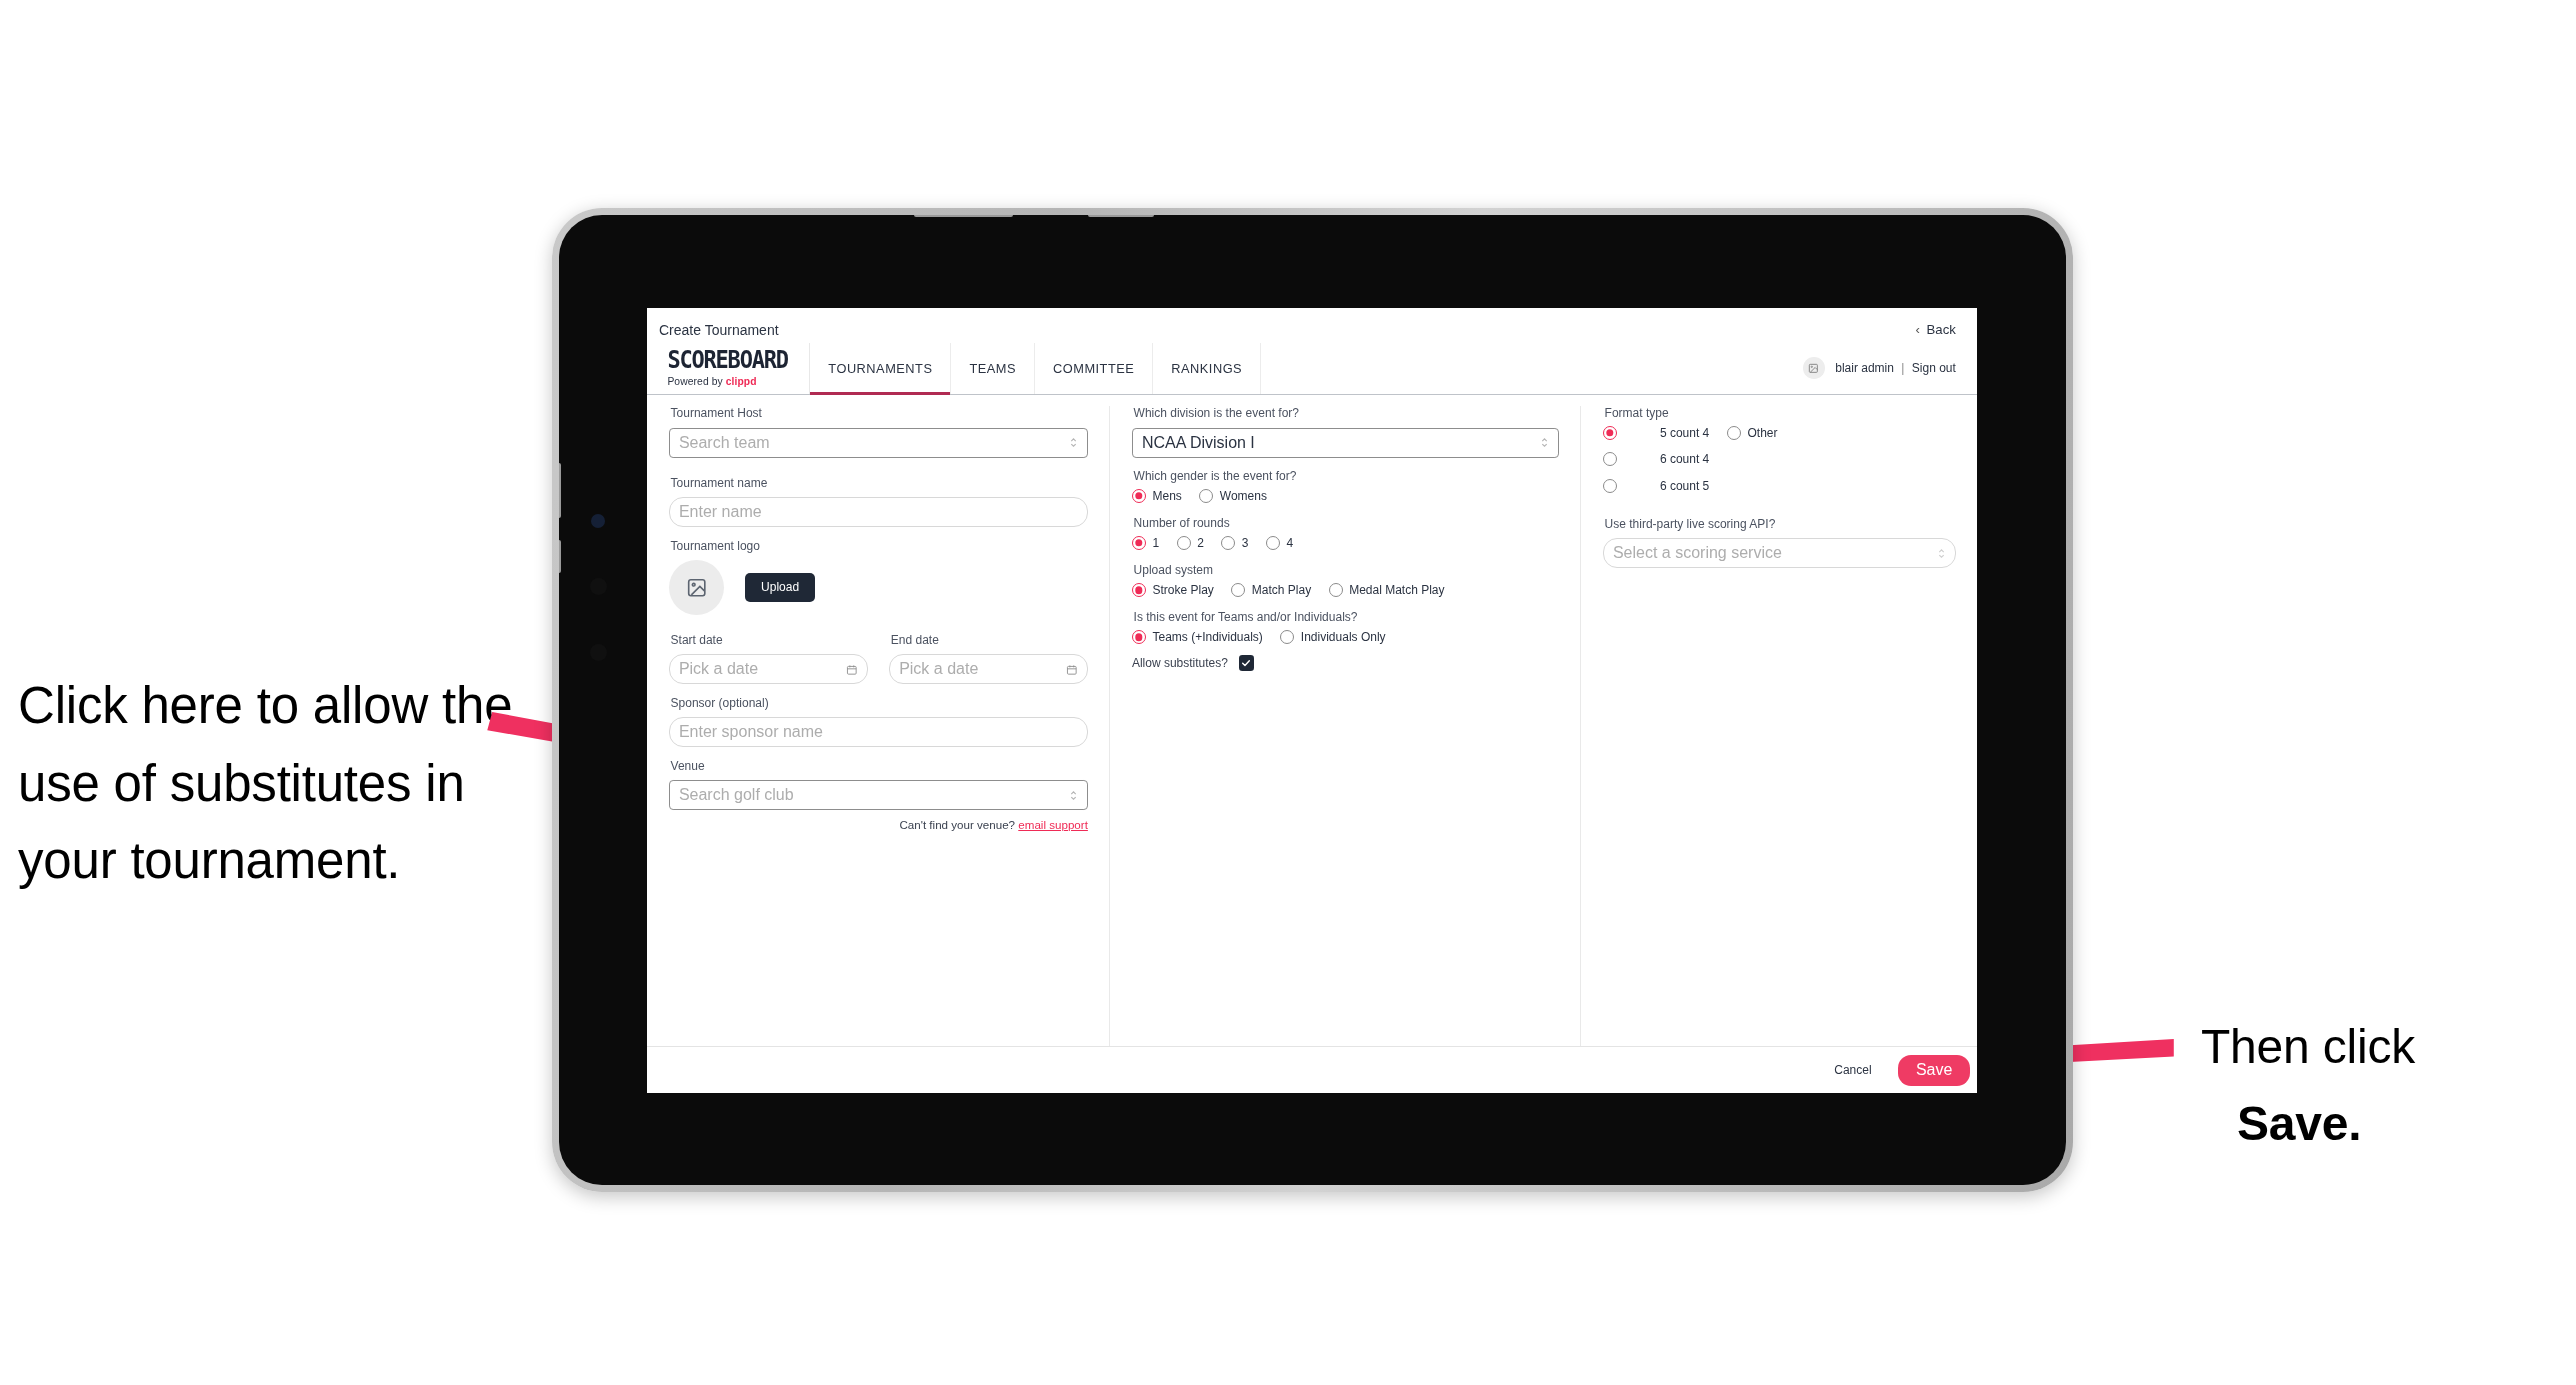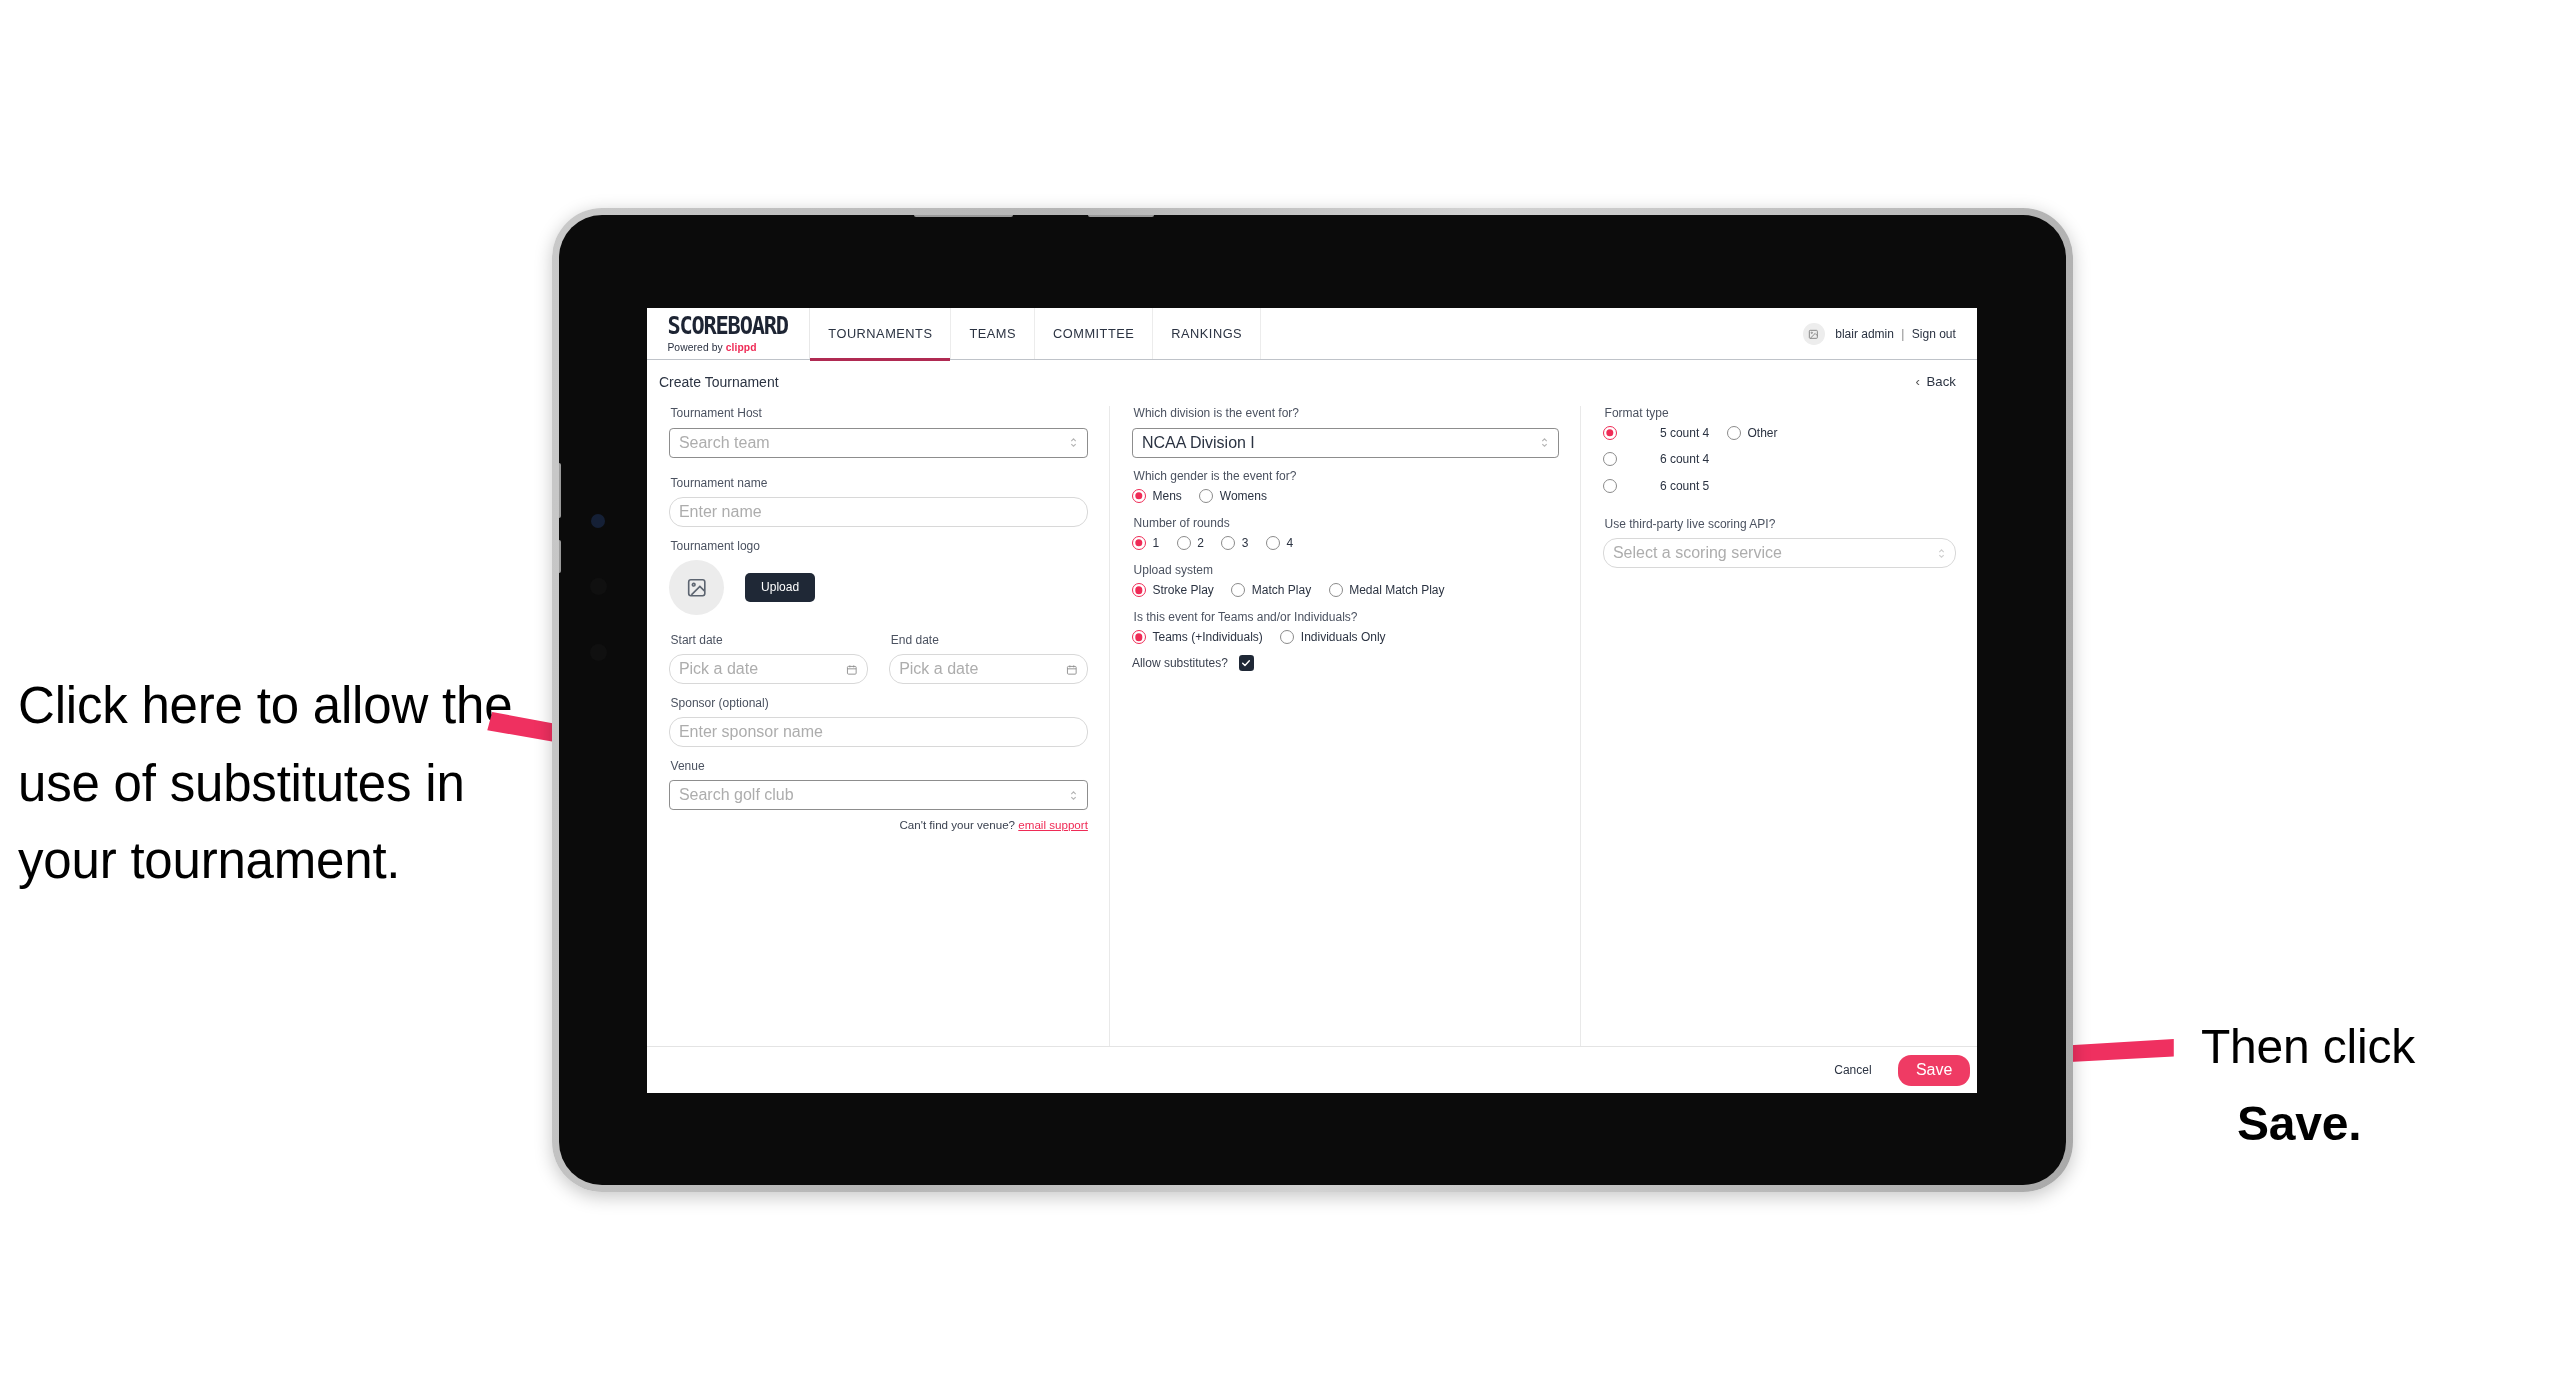--- a/index.html
+++ b/index.html
@@ -151,20 +151,28 @@
     <div class="tab-btn" id="btn-power"></div>
     <div class="tab-btn" id="btn-vol1"></div>
     <div class="tab-btn" id="btn-top"></div>
     <div class="tab-btn" id="btn-top2"></div>
     <div class="cam" id="cam1"></div>
     <div class="cam" id="cam2"></div>
     <div class="cam" id="cam3"></div>
 
     <div id="app">
 
+      <div id="titlerow">
+        <div id="page-title">Create Tournament</div>
+        <div id="back-link">
+          <span class="chev">‹</span>
+          <span>Back</span>
+        </div>
+      </div>
+
       <div id="appbar">
         <div id="logo-wrap">
           <div id="logo-main">SCOREBOARD</div>
           <div id="logo-sub"><span>Powered by </span><span class="brand">clippd</span></div>
         </div>
         <div id="navtabs">
           <div class="navtab active">TOURNAMENTS</div>
           <div class="navtab">TEAMS</div>
           <div class="navtab">COMMITTEE</div>
           <div class="navtab">RANKINGS</div>
@@ -175,28 +183,20 @@
               <rect x="3" y="3" width="18" height="18" rx="2"></rect>
                 <circle cx="8.5" cy="8.5" r="1.5"></circle>
               <path d="M21 15l-5-5L5 21"></path>
               </svg>
           </div>
           <div id="user-meta">
             <span>blair admin</span>
             <span class="sep">|</span>
             <span id="signout">Sign out</span>
           </div>
-        </div>
-      </div>
-
-      <div id="titlerow">
-        <div id="page-title">Create Tournament</div>
-        <div id="back-link">
-          <span class="chev">‹</span>
-          <span>Back</span>
         </div>
       </div>
 
       <div id="form-body">
 
         <div class="col" id="col-1">
           <label class="fl">Tournament Host</label>
           <div class="inp">
             <span>Search team</span>
             <span class="spin">

